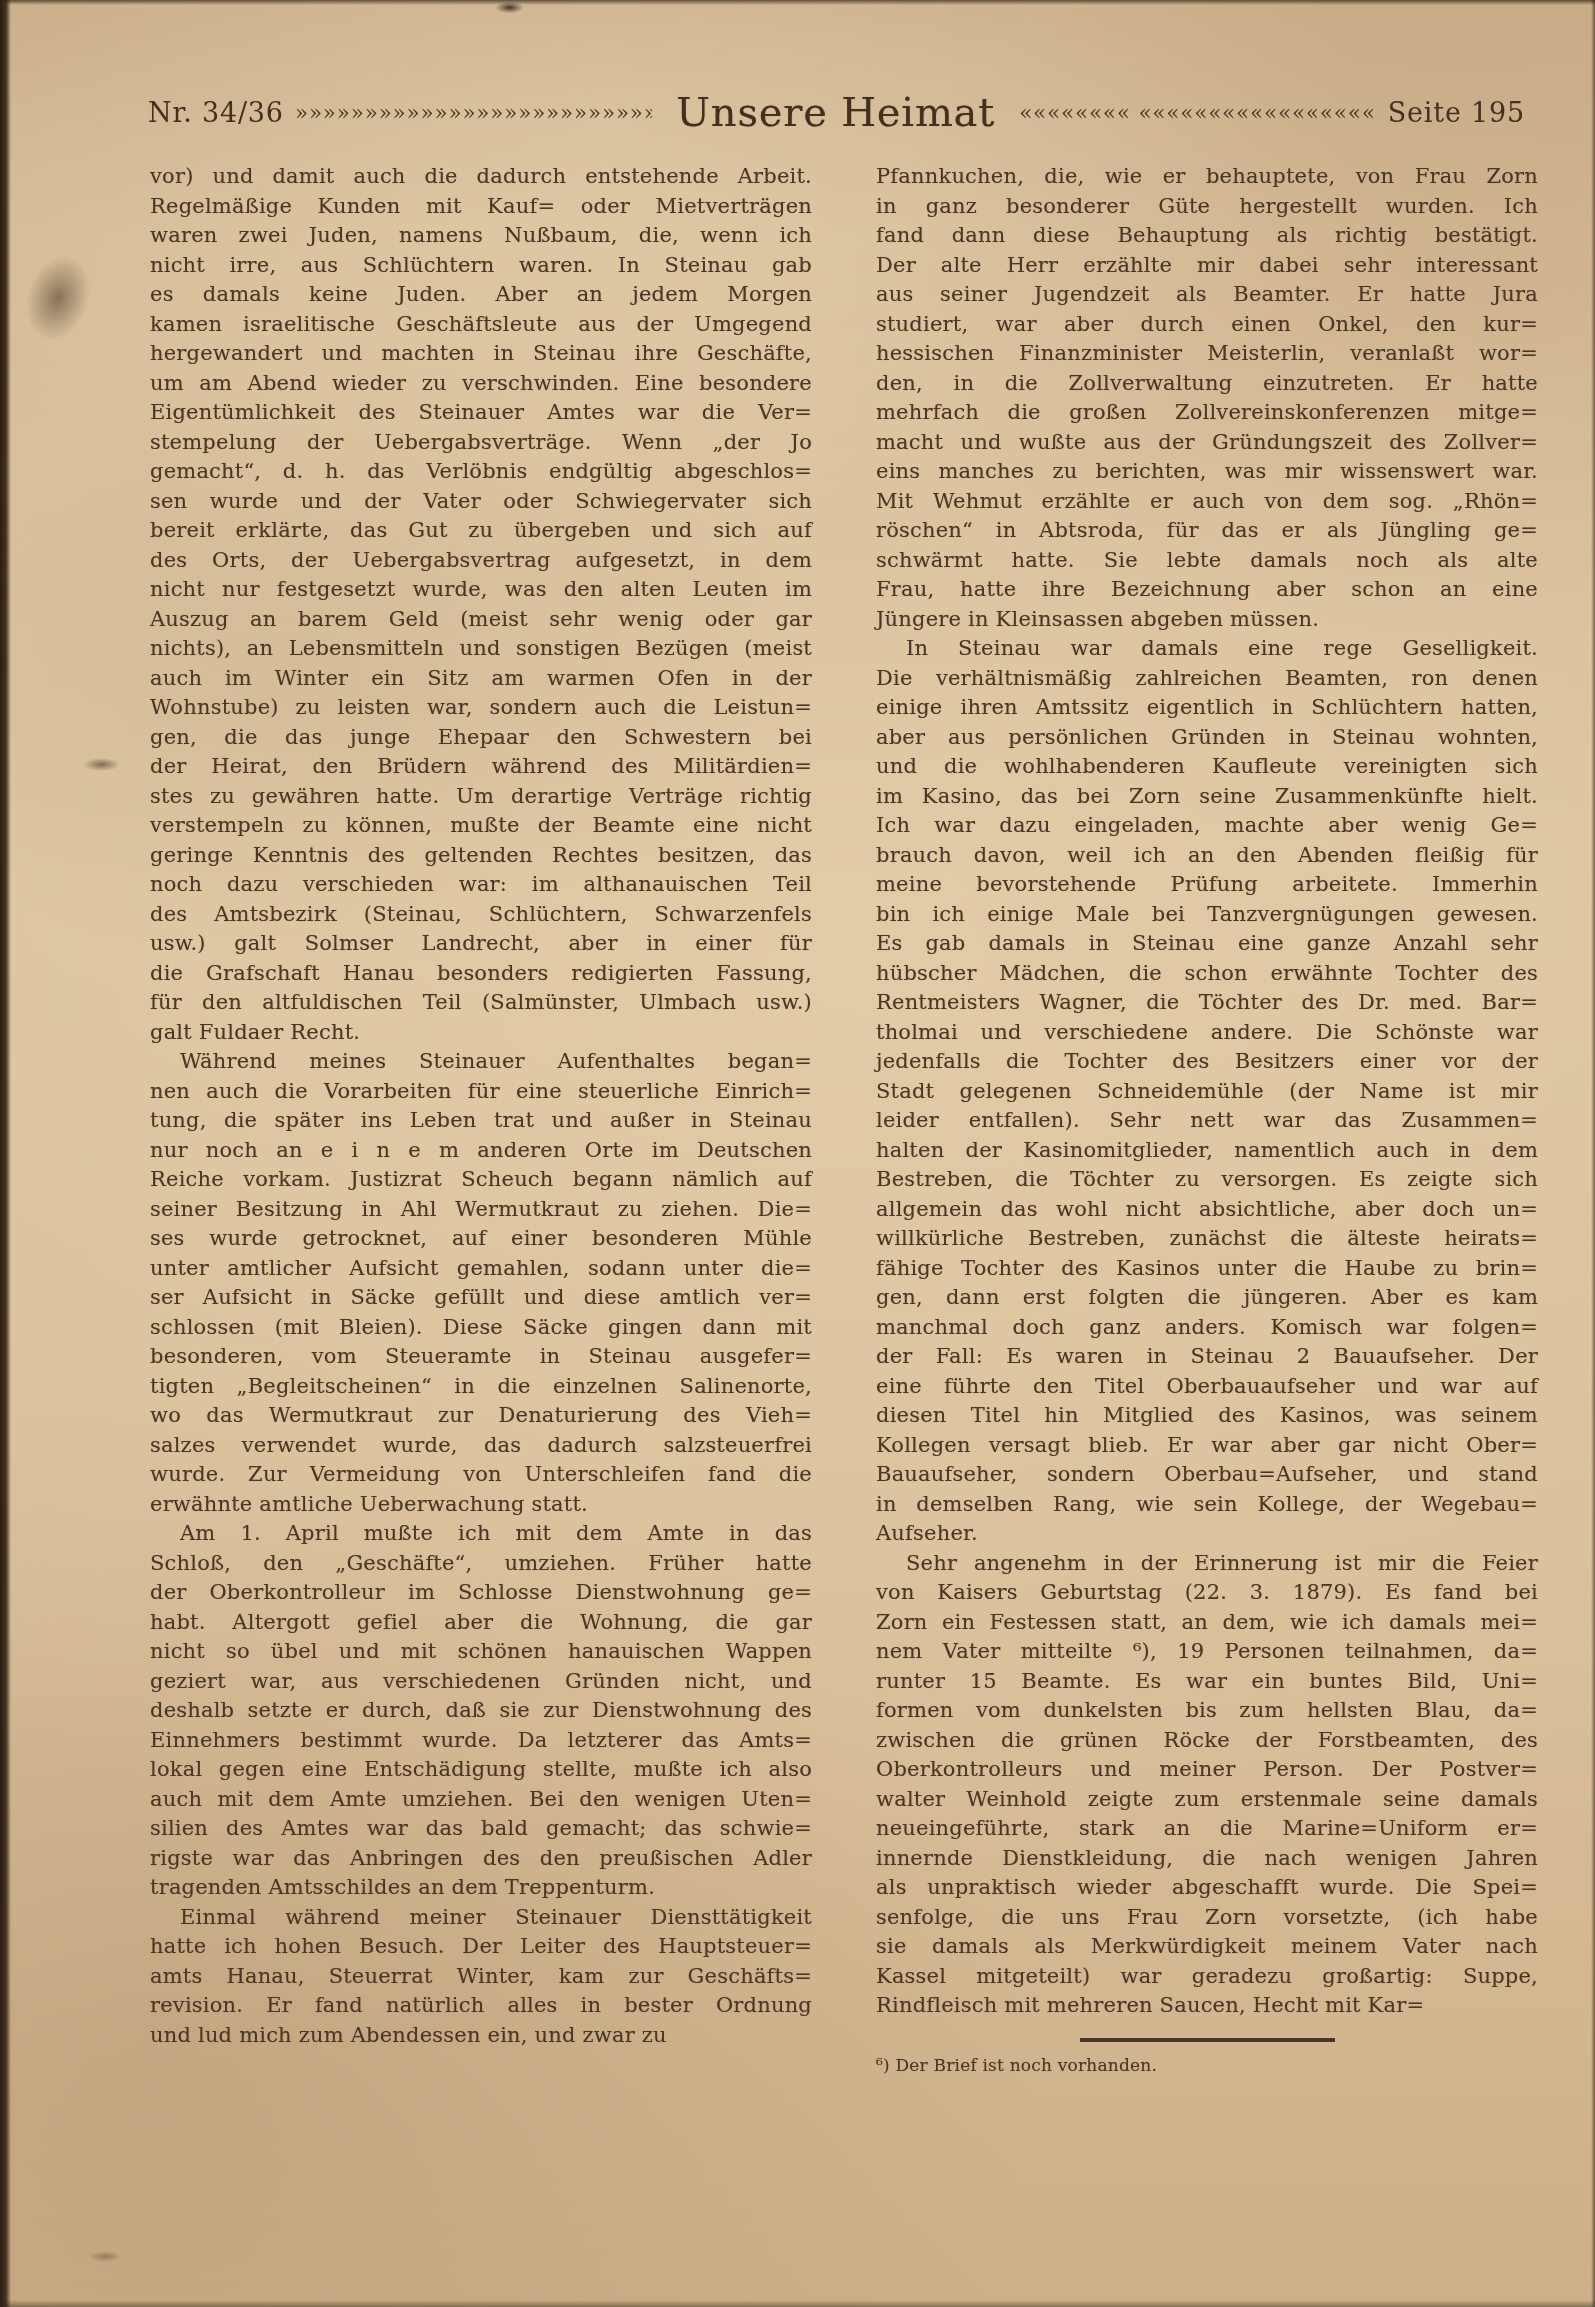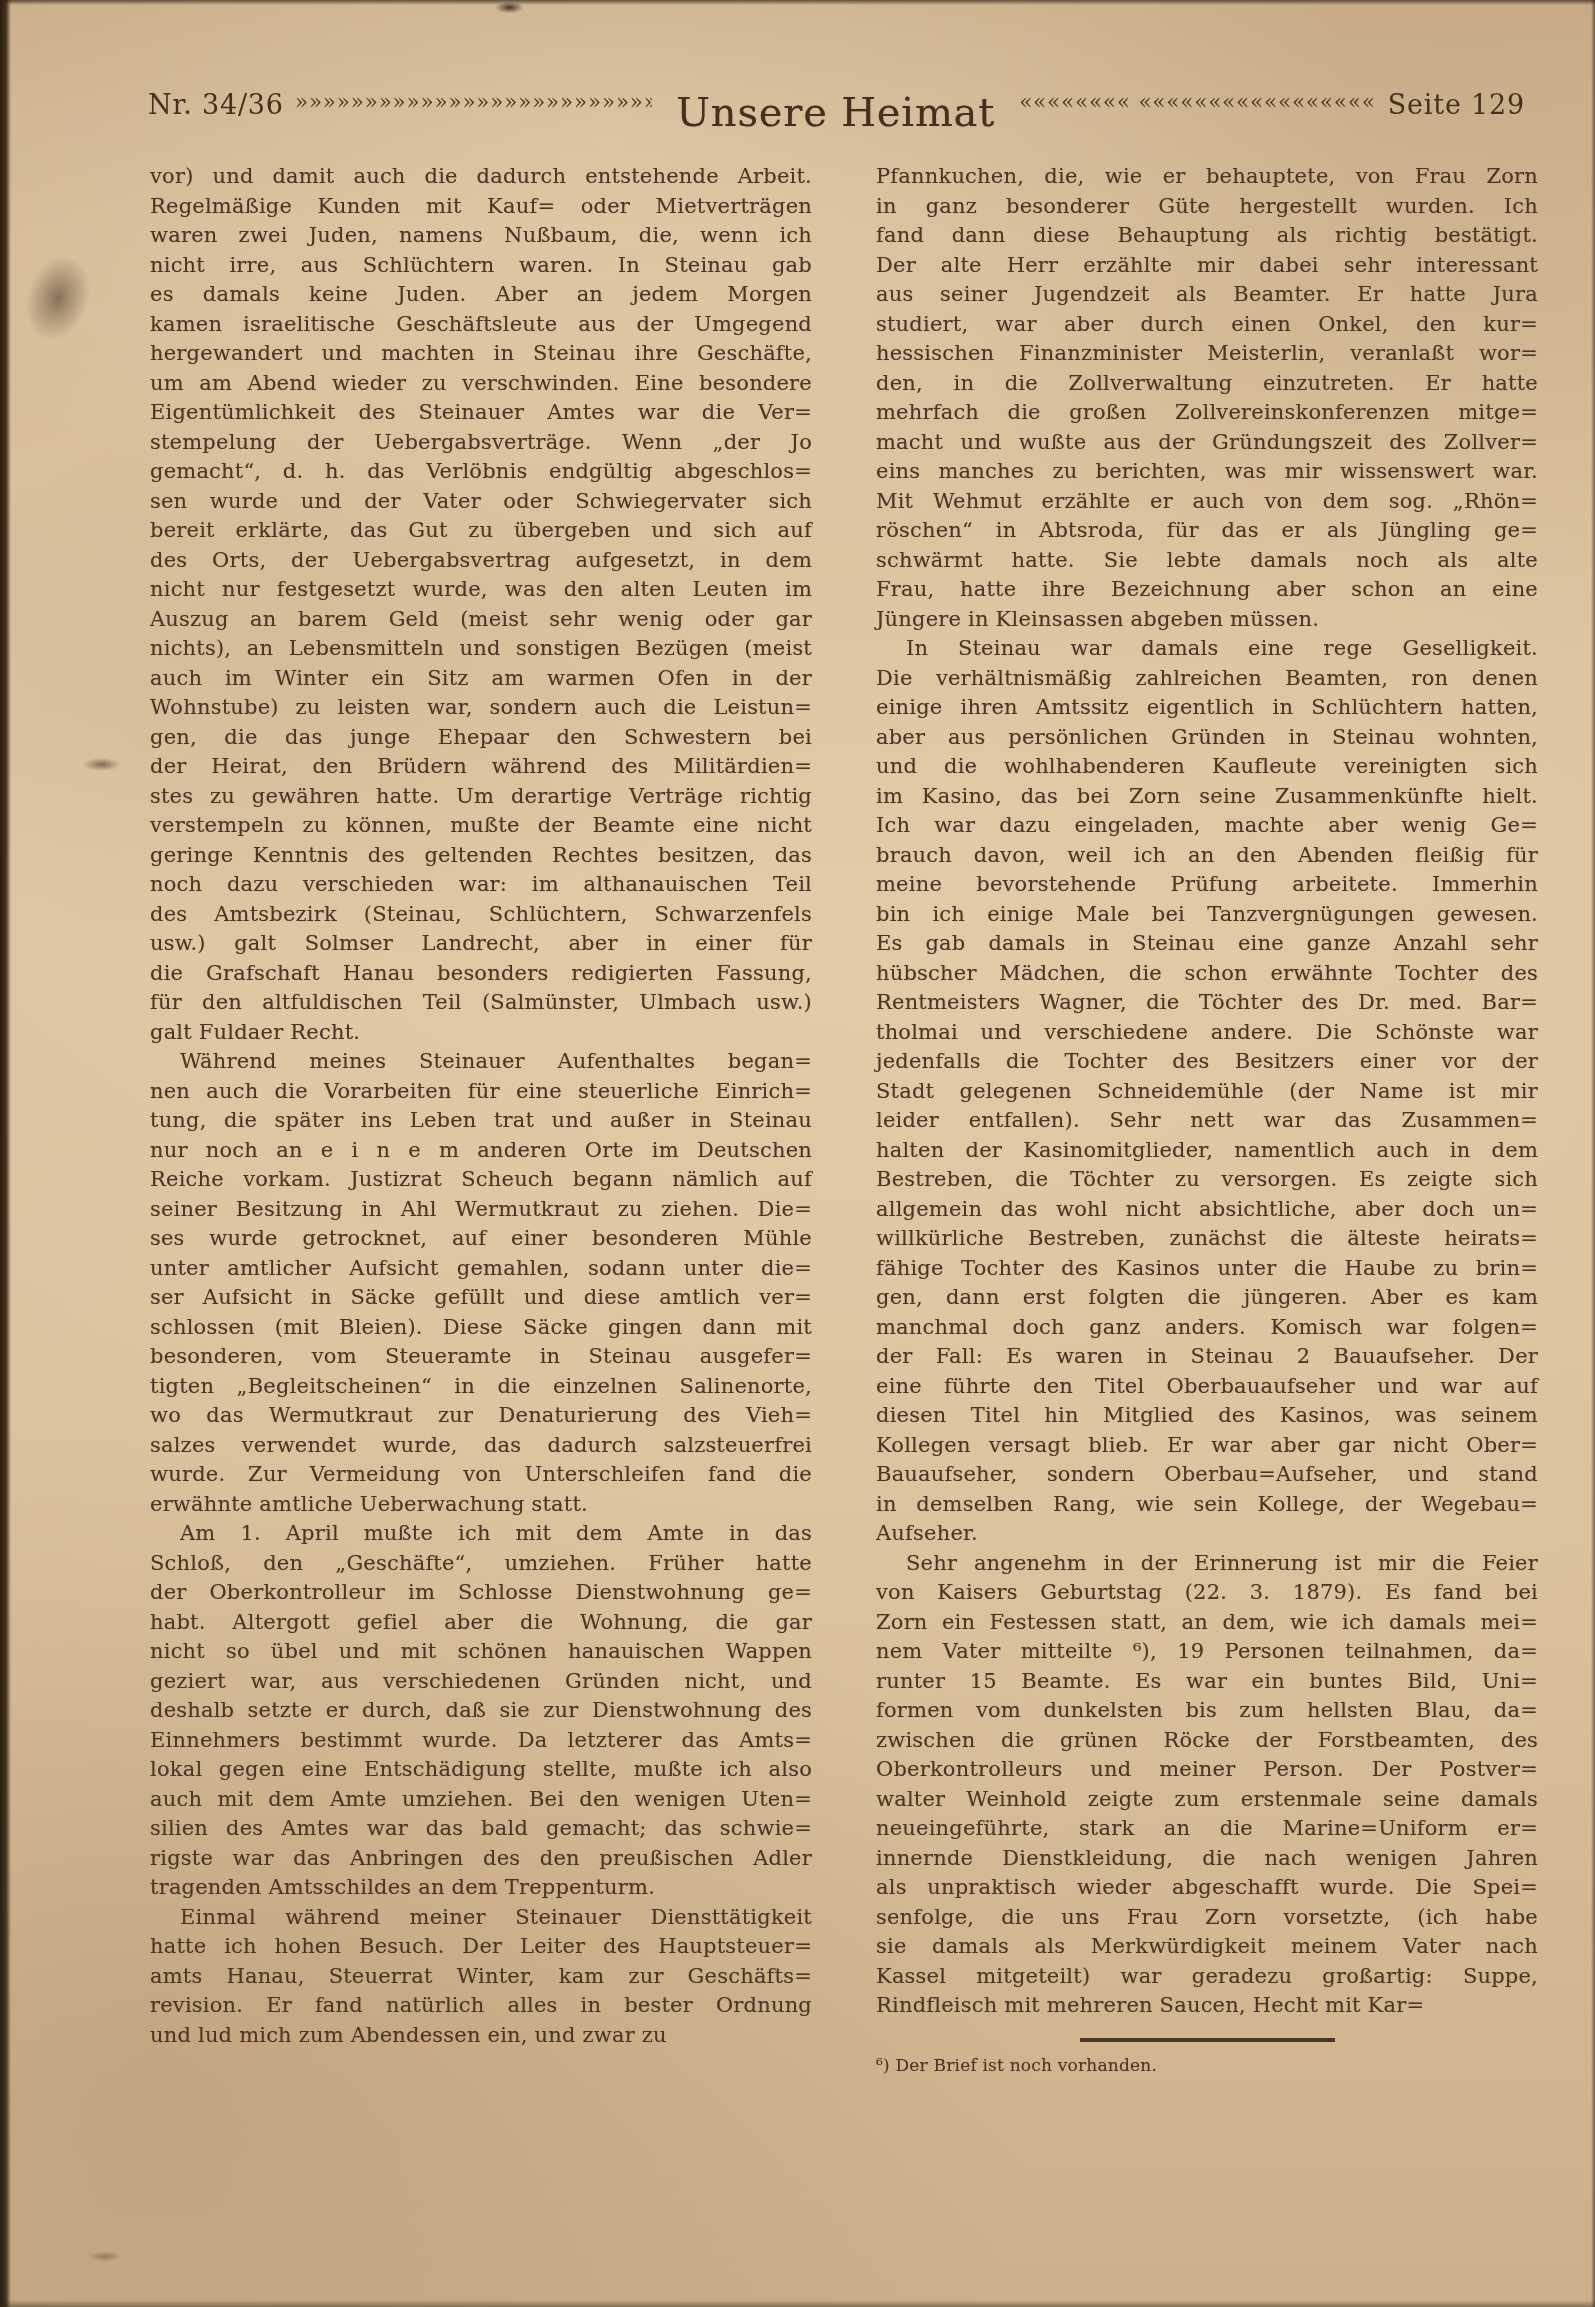--- a/index.html
+++ b/index.html
@@ -29,21 +29,21 @@
                background:radial-gradient(ellipse at center, rgba(56,40,26,.5), rgba(56,40,26,0) 70%); }
   .smudge.s2 { left:83px; top:758px; width:37px; height:12.8px;
                background:radial-gradient(ellipse at center, rgba(56,40,26,.55), rgba(56,40,26,0) 72%); }
   .smudge.s3 { left:496px; top:1.6px; width:27px; height:11.2px;
                background:radial-gradient(ellipse at center, rgba(30,22,14,.8), rgba(30,22,14,0) 75%); }
   .smudge.s4 { left:89px; top:2251px; width:32px; height:11.2px;
                background:radial-gradient(ellipse at center, rgba(56,40,26,.35), rgba(56,40,26,0) 72%); }
 
   .masthead {
     position:absolute; top:89px; left:148px; width:1377px;
-    display:flex; white-space:nowrap;
+    display:flex; align-items:center; white-space:nowrap;
     color:#43301f;
   }
   .issue, .page-label { font-size:27px; letter-spacing:0.8px; }
   .ornament { flex:1; overflow:hidden; font-size:21.5px; letter-spacing:0.8px;
               color:#4d3925; margin:0 11.2px; text-align:center; }
   .journal-title { font-size:40px; font-weight:normal; margin:0 12.8px; letter-spacing:0.8px;
                    text-shadow:0 0 0.8px rgba(60,42,24,.5); }
 
   .columns { position:absolute; top:162px; left:150px; display:flex; gap:64px; }
   .col { width:662px; }
@@ -71,21 +71,21 @@
 <div class="smudge s1"></div>
 <div class="smudge s2"></div>
 <div class="smudge s3"></div>
 <div class="smudge s4"></div>
 
 <div class="masthead">
   <span class="issue">Nr. 34/36</span>
   <span class="ornament">»»»»»»»»»»»»»»»»»»»»»»»»»»»»</span>
   <span class="journal-title">Unsere Heimat</span>
   <span class="ornament">«««««««« ««««««««««««««««««««</span>
-  <span class="page-label">Seite 129</span>
+  <span class="page-label">Seite 195</span>
 </div>
 
 <div class="columns">
   <div class="col">
       <div class="para">
         <div class="line">vor) und damit auch die dadurch entstehende Arbeit.</div>
         <div class="line">Regelmäßige Kunden mit Kauf= oder Mietverträgen</div>
         <div class="line">waren zwei Juden, namens Nußbaum, die, wenn ich</div>
         <div class="line">nicht irre, aus Schlüchtern waren. In Steinau gab</div>
         <div class="line">es damals keine Juden. Aber an jedem Morgen</div>

